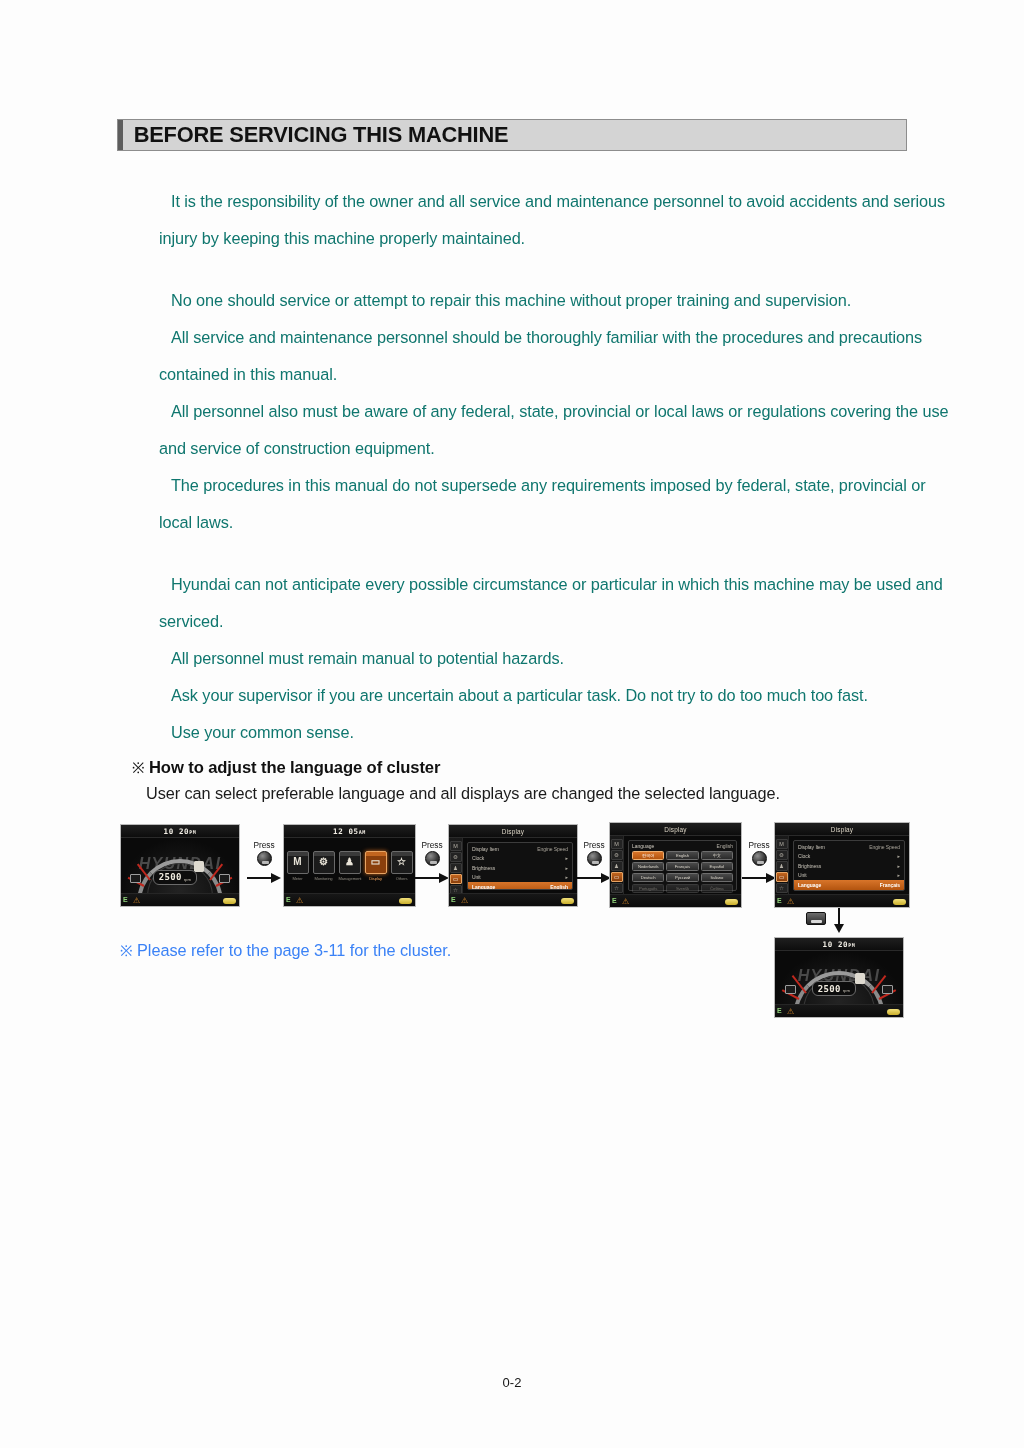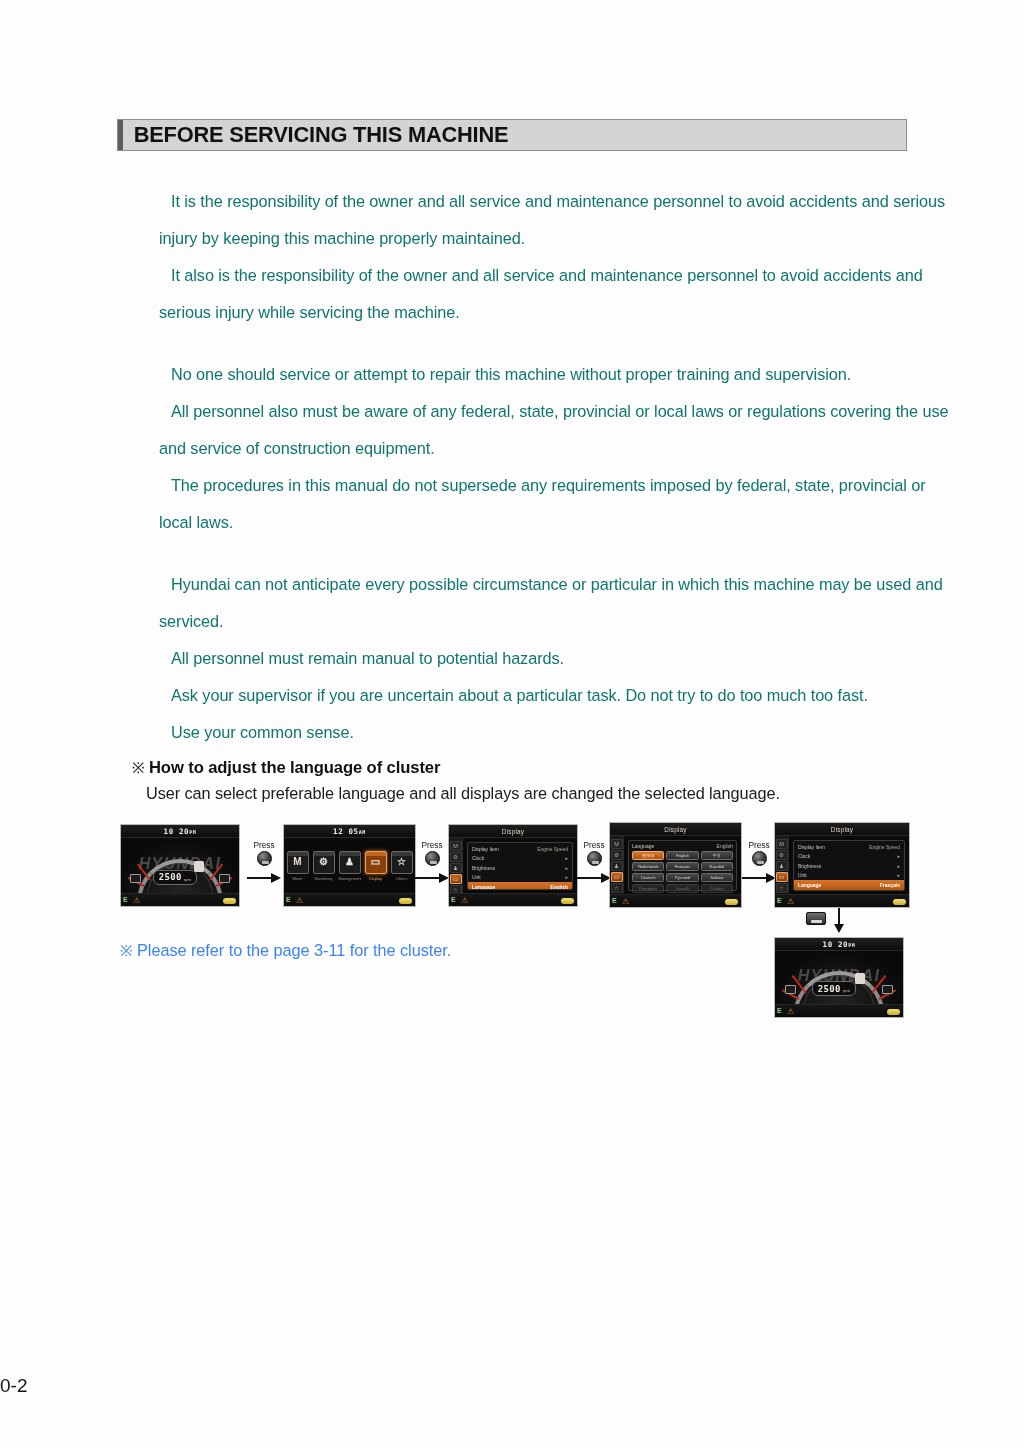--- a/index.html
+++ b/index.html
@@ -467,39 +467,40 @@
     border-top: 9px solid #111;
     border-left: 5px solid transparent;
     border-right: 5px solid transparent;
   }
 
   
   .page-number {
     position: absolute;
     left: 0; right: 0;
     top: 1375px;
-    font-size: 19px;
+    text-align: center;
+    font-size: 13px;
     color: #151515;
   }
 </style>
 </head>
 <body>
 
 <div class="page">
 
   <div class="section-header">
     <div class="accent"></div>
     <div class="title">BEFORE SERVICING THIS MACHINE</div>
   </div>
 
   <div class="body-copy">
     <p class="para indent">It is the responsibility of the owner and all service and maintenance personnel to avoid accidents and serious injury by keeping this machine properly maintained.</p>
-    <p class="para indent">It also is the responsibility of the owner and all service and maintenance personnel to avoid accidents and serious injury while servicing the machine.</p>
     <div class="para-gap"></div>
     <p class="para indent">No one should service or attempt to repair this machine without proper training and supervision.</p>
+    <p class="para indent">All service and maintenance personnel should be thoroughly familiar with the procedures and precautions contained in this manual.</p>
     <p class="para indent">All personnel also must be aware of any federal, state, provincial or local laws or regulations covering the use and service of construction equipment.</p>
     <p class="para indent">The procedures in this manual do not supersede any requirements imposed by federal, state, provincial or local laws.</p>
     <div class="para-gap"></div>
     <p class="para indent">Hyundai can not anticipate every possible circumstance or particular in which this machine may be used and serviced.</p>
     <p class="para indent">All personnel must remain manual to potential hazards.</p>
     <p class="para indent">Ask your supervisor if you are uncertain about a particular task.   Do not try to do too much too fast.</p>
     <p class="para indent">Use your common sense.</p>
   </div>
 
   <div class="proc-heading">

